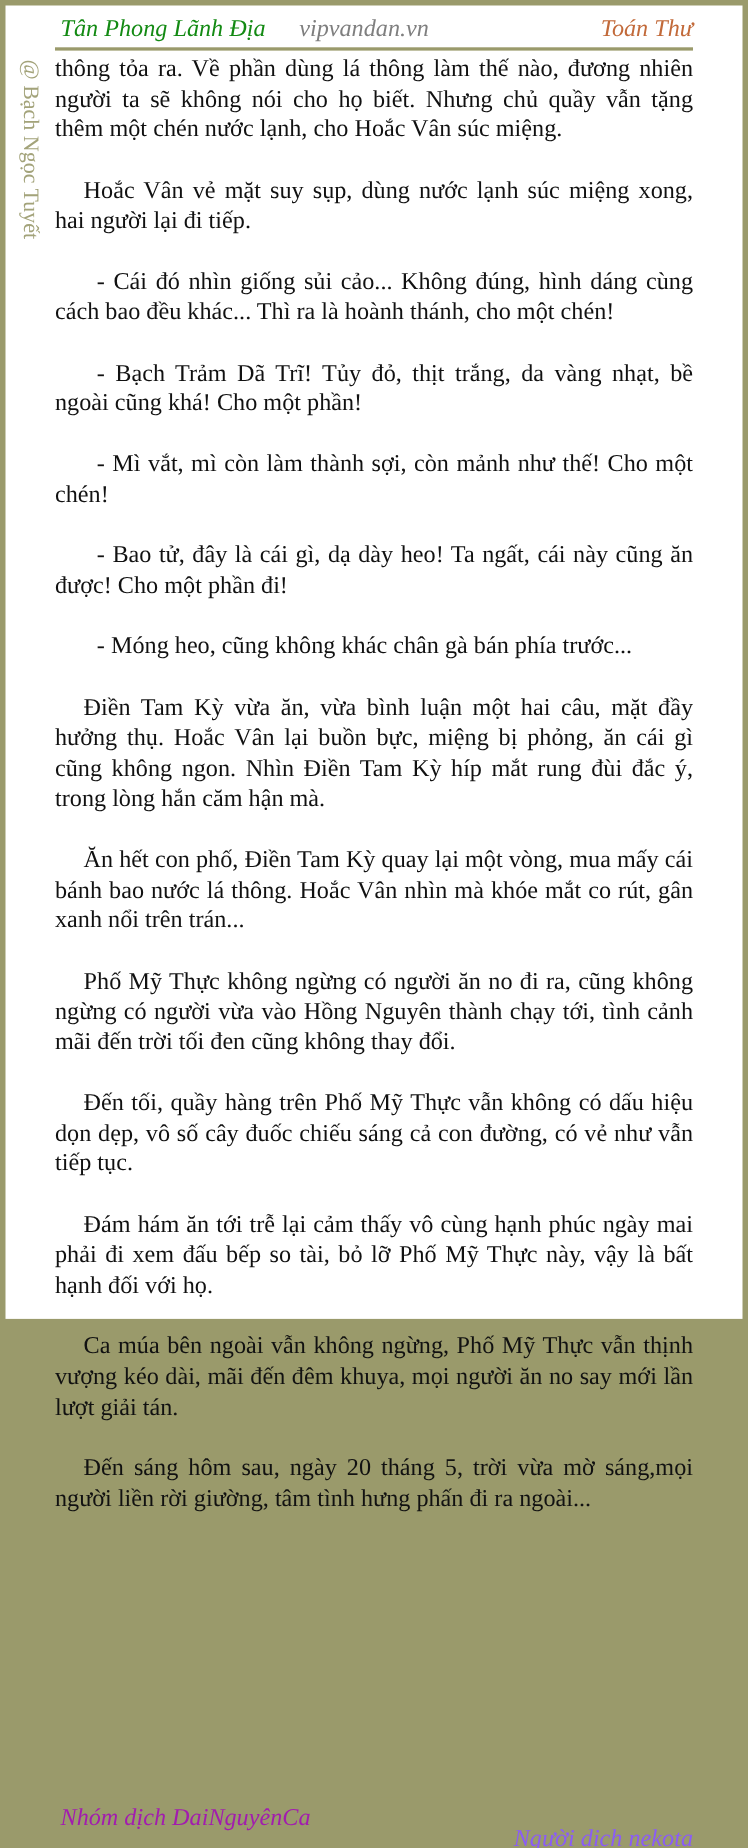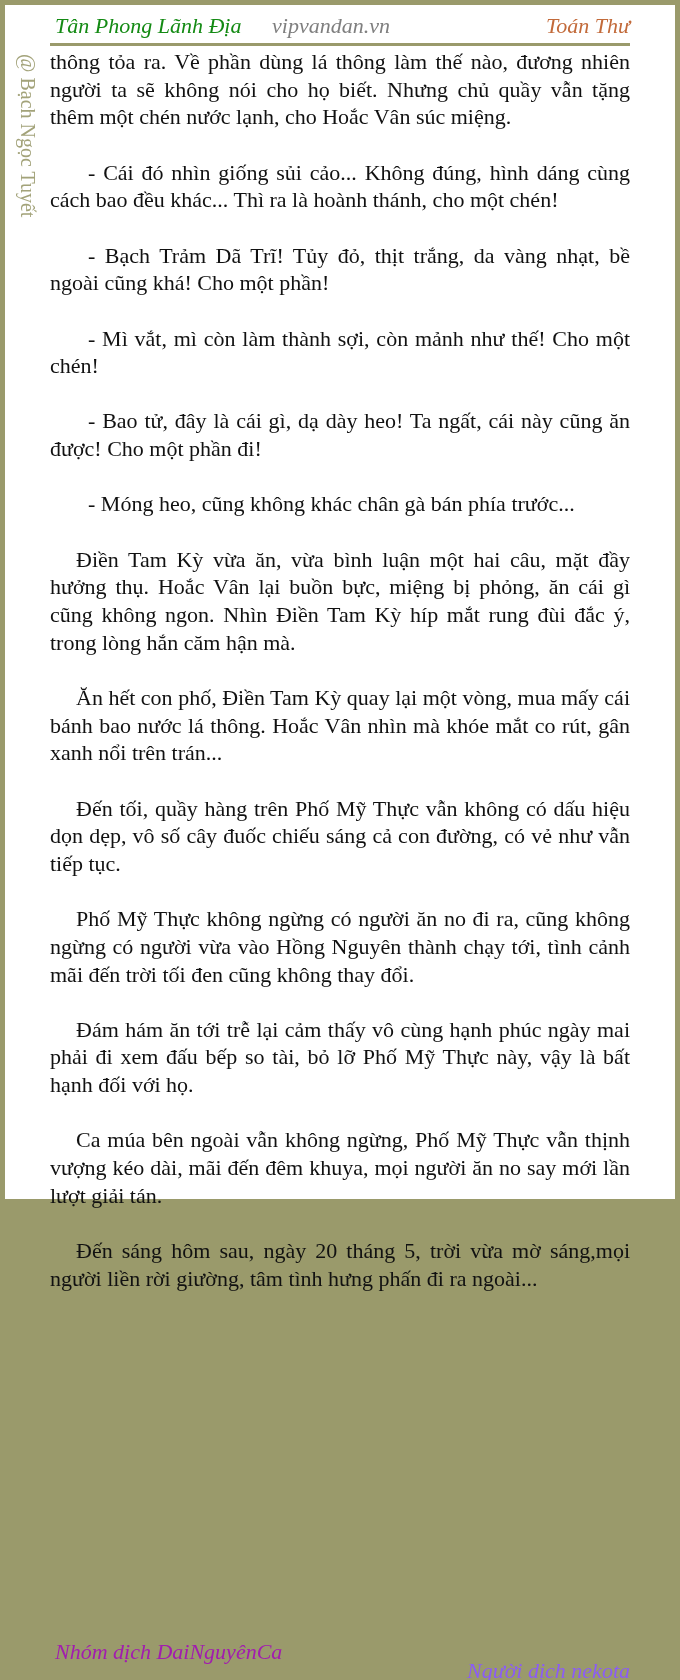--- a/index.html
+++ b/index.html
@@ -75,29 +75,30 @@
     <span class="title">Tân Phong Lãnh Địa</span>
     <span class="site">vipvandan.vn</span>
     <span class="author">Toán Thư</span>
   </div>
   <div class="rule top"></div>
 
   <div class="side">@ Bạch Ngọc Tuyết</div>
 
   <div class="body">
     <p class="cont">thông tỏa ra. Về phần dùng lá thông làm thế nào, đương nhiên người ta sẽ không nói cho họ biết. Nhưng chủ quầy vẫn tặng thêm một chén nước lạnh, cho Hoắc Vân súc miệng.</p>
+    <p class="normal">Hoắc Vân vẻ mặt suy sụp, dùng nước lạnh súc miệng xong, hai người lại đi tiếp.</p>
     <p class="dialog">- Cái đó nhìn giống sủi cảo... Không đúng, hình dáng cùng cách bao đều khác... Thì ra là hoành thánh, cho một chén!</p>
     <p class="dialog">- Bạch Trảm Dã Trĩ! Tủy đỏ, thịt trắng, da vàng nhạt, bề ngoài cũng khá! Cho một phần!</p>
     <p class="dialog">- Mì vắt, mì còn làm thành sợi, còn mảnh như thế! Cho một chén!</p>
     <p class="dialog">- Bao tử, đây là cái gì, dạ dày heo! Ta ngất, cái này cũng ăn được! Cho một phần đi!</p>
     <p class="dialog">- Móng heo, cũng không khác chân gà bán phía trước...</p>
     <p class="normal">Điền Tam Kỳ vừa ăn, vừa bình luận một hai câu, mặt đầy hưởng thụ. Hoắc Vân lại buồn bực, miệng bị phỏng, ăn cái gì cũng không ngon. Nhìn Điền Tam Kỳ híp mắt rung đùi đắc ý, trong lòng hắn căm hận mà.</p>
     <p class="normal">Ăn hết con phố, Điền Tam Kỳ quay lại một vòng, mua mấy cái bánh bao nước lá thông. Hoắc Vân nhìn mà khóe mắt co rút, gân xanh nổi trên trán...</p>
+    <p class="normal">Phố Mỹ Thực không ngừng có người ăn no đi ra, cũng không ngừng có người vừa vào Hồng Nguyên thành chạy tới, tình cảnh mãi đến trời tối đen cũng không thay đổi.</p>
     <p class="normal">Đến tối, quầy hàng trên Phố Mỹ Thực vẫn không có dấu hiệu dọn dẹp, vô số cây đuốc chiếu sáng cả con đường, có vẻ như vẫn tiếp tục.</p>
-    <p class="normal">Phố Mỹ Thực không ngừng có người ăn no đi ra, cũng không ngừng có người vừa vào Hồng Nguyên thành chạy tới, tình cảnh mãi đến trời tối đen cũng không thay đổi.</p>
     <p class="normal">Đám hám ăn tới trễ lại cảm thấy vô cùng hạnh phúc ngày mai phải đi xem đấu bếp so tài, bỏ lỡ Phố Mỹ Thực này, vậy là bất hạnh đối với họ.</p>
     <p class="normal">Ca múa bên ngoài vẫn không ngừng, Phố Mỹ Thực vẫn thịnh vượng kéo dài, mãi đến đêm khuya, mọi người ăn no say mới lần lượt giải tán.</p>
     <p class="normal">Đến sáng hôm sau, ngày 20 tháng 5, trời vừa mờ sáng,mọi người liền rời giường, tâm tình hưng phấn đi ra ngoài...</p>
   </div>
 
   <div class="rule bottom"></div>
   <div class="footer">
     <span class="group">Nhóm dịch DaiNguyênCa</span>
     <span class="translator">Người dịch nekota</span>
   </div>

